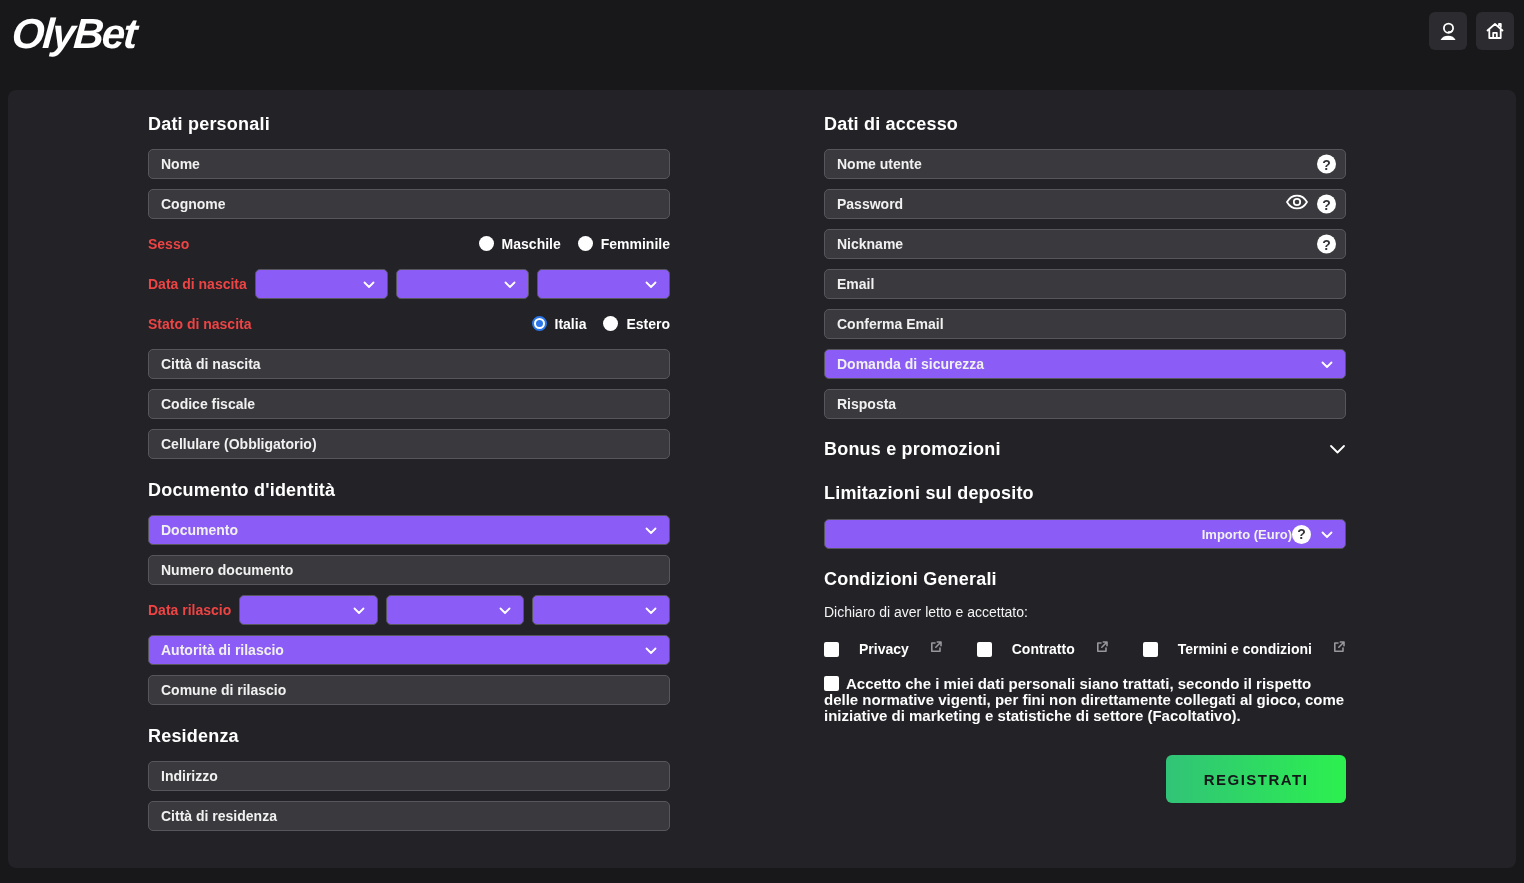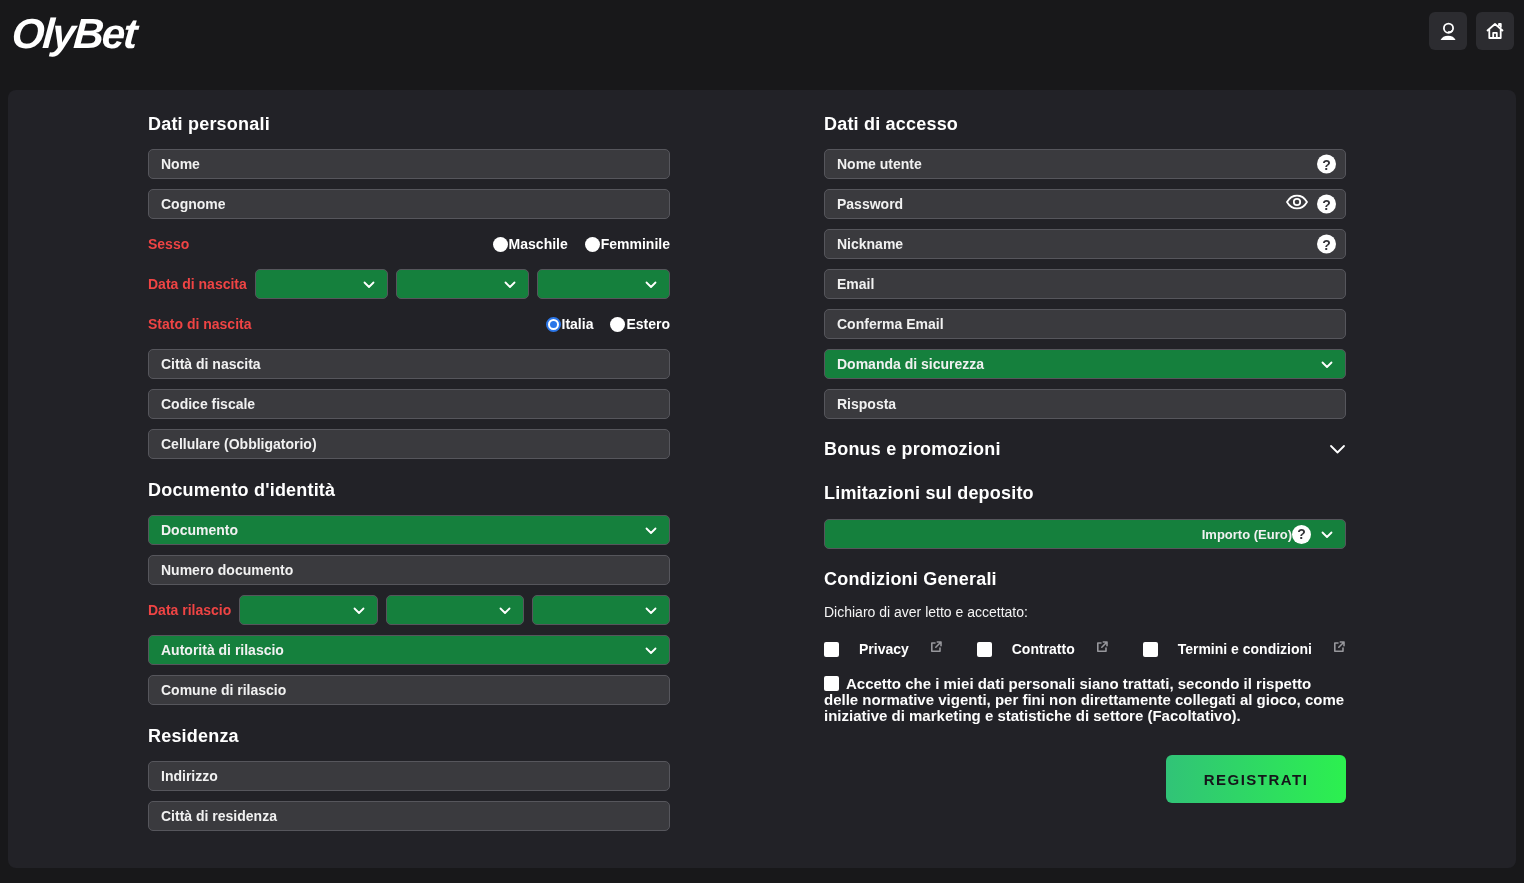--- a/index.html
+++ b/index.html
@@ -83,21 +83,21 @@
   .help-badge {
     width: 19px; height: 19px; border-radius: 50%;
     background: #ffffff; color: #35353a;
     font-size: 14px; font-weight: 800;
     display: flex; align-items: center; justify-content: center;
     cursor: pointer; line-height: 1;
   }
 
   .select {
     height: 30px;
-    background: #15803d;
+    background: #8b5cf6;
     border: 1px solid #56565c;
     border-radius: 5px;
     display: flex; align-items: center;
     padding: 0 12px;
     font-size: 14px; font-weight: 600; color: #f1f1f1;
     cursor: pointer;
     margin-bottom: 10px;
   }
   .select .sel-text { flex: 1; }
   .select .sel-right { display: flex; align-items: center; gap: 10px; }
@@ -106,21 +106,21 @@
     display: flex; align-items: center;
     min-height: 30px;
     margin-bottom: 10px;
   }
   .inline-label { font-size: 14px; font-weight: 600; color: #ef4444; margin-right: 8px; white-space: nowrap; }
   .date-selects { display: flex; gap: 8px; flex: 1; }
   .date-selects .select { flex: 1; margin-bottom: 0; justify-content: flex-end; }
 
   
   .radio-group { margin-left: auto; display: flex; gap: 17px; align-items: center; }
-  .radio-item { display: flex; align-items: flex-end; gap: 1px; cursor: pointer; }
+  .radio-item { display: flex; align-items: flex-start; gap: 8px; cursor: pointer; }
   .radio-item .rlabel { font-size: 14px; font-weight: 600; }
   .radio {
     width: 15px; height: 15px; border-radius: 50%;
     background: #ffffff; flex: 0 0 auto;
   }
   .radio.checked { border: 2px solid #2b76e8; position: relative; background: #fff; }
   .radio.checked::after {
     content: ""; position: absolute; inset: 2px;
     background: #2b76e8; border-radius: 50%;
   }

